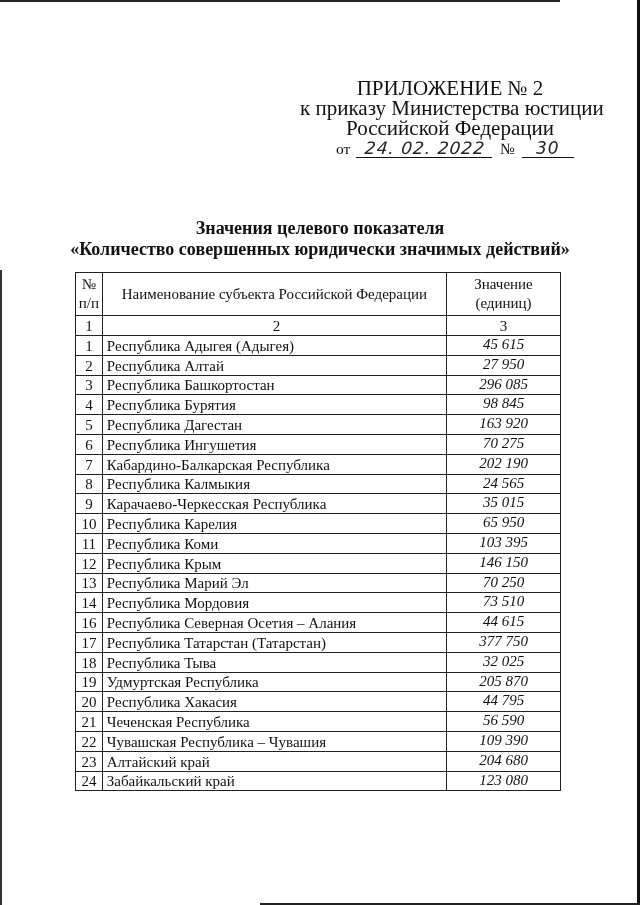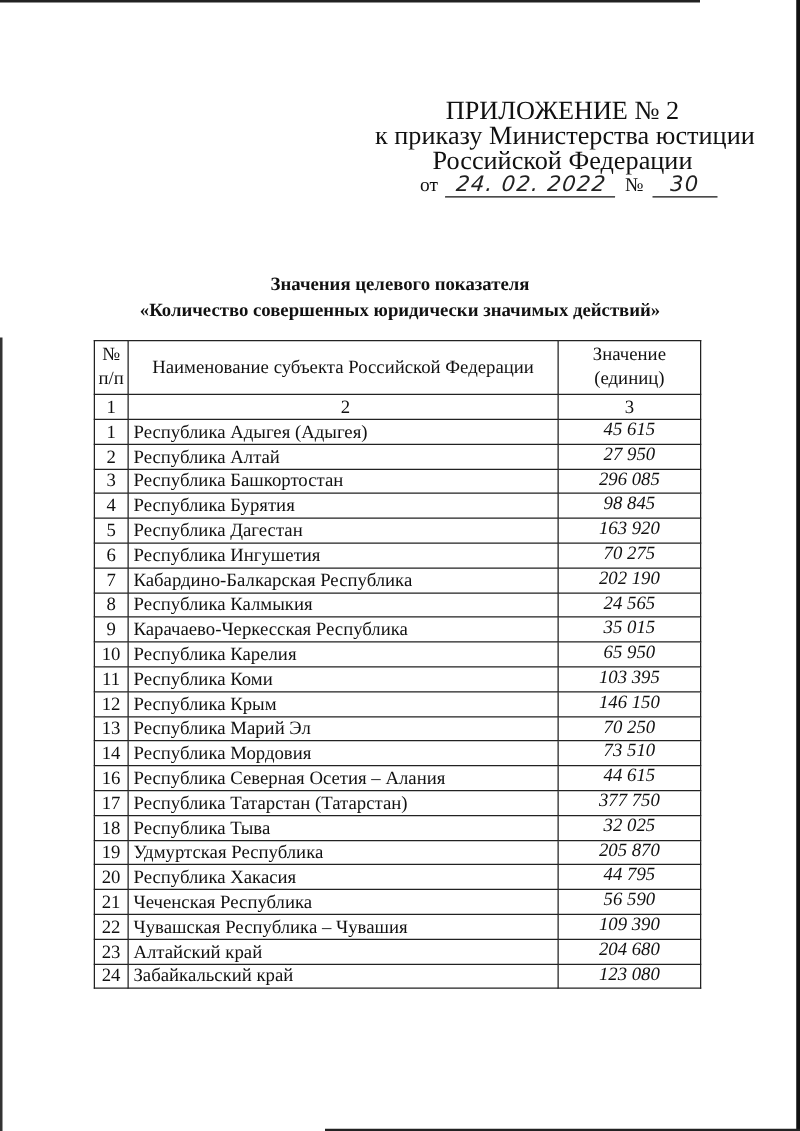--- a/index.html
+++ b/index.html
@@ -18,21 +18,21 @@
   .date-line { position: absolute; left: 333px; top: 139px; font-size: 15.5px; white-space: nowrap; }
   .date-line .hand {
     display: inline-block; border-bottom: 1px solid #111; text-align: center;
     font-family: "DejaVu Sans", sans-serif; font-style: italic; font-weight: normal;
     font-size: 17px; color: #222; line-height: 18px; letter-spacing: 1px;
   }
   .date-line .hand.date { width: 136px; transform: skewX(-6deg); }
   .date-line .hand.num { width: 52px; }
   .date-line .lbl { padding: 0 3px; }
 
-  .title { position: absolute; left: 60px; top: 218px; width: 520px; text-align: center; font-weight: bold; font-size: 15px; line-height: 21px; }
+  .title { position: absolute; left: 60px; top: 218px; width: 520px; text-align: center; font-weight: bold; font-size: 18px; line-height: 21px; }
 
   table.grid {
     position: absolute; left: 75px; top: 272px; width: 486px;
     border-collapse: collapse; font-size: 15px;
   }
   table.grid td, table.grid th {
     border: 1px solid #222; padding: 0; height: 18.8px; line-height: 18px; font-weight: normal;
   }
   table.grid th { height: 42px; line-height: 19px; }
   table.grid tr.colnum td { height: 19px; text-align: center; }

